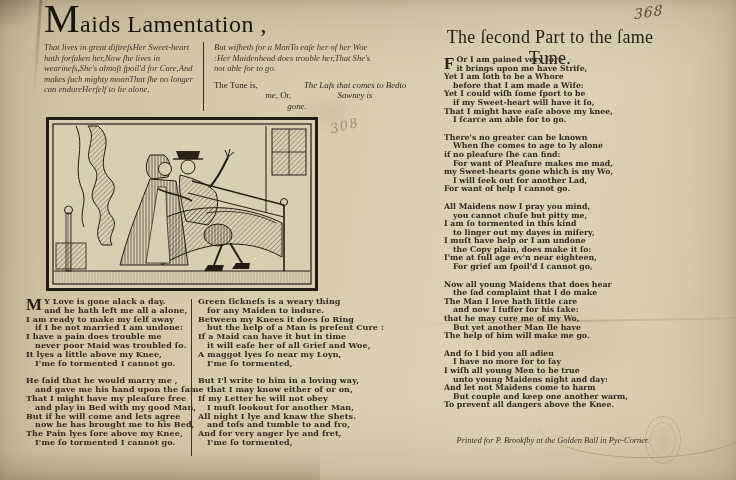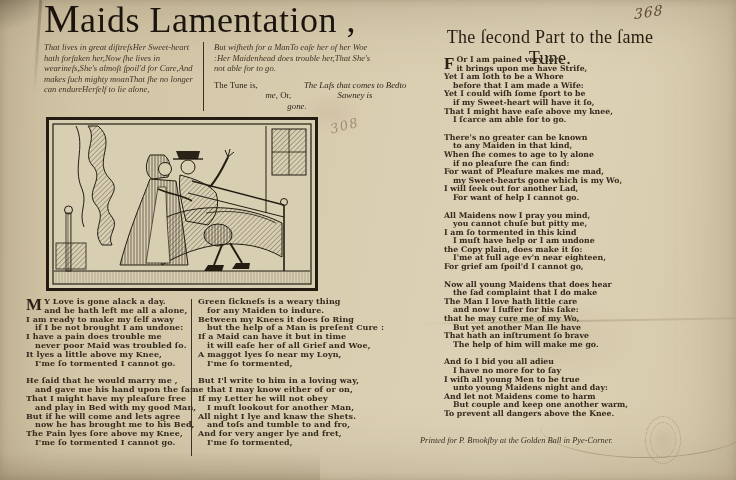--- a/index.html
+++ b/index.html
@@ -20,21 +20,21 @@
     border-bottom:1px solid rgba(120,100,72,.38);}
   .stain1{left:295px;top:90px;width:70px;height:46px;border-radius:50%;
     background:radial-gradient(rgba(175,135,115,.16), transparent 70%);}
   .stain2{left:460px;top:290px;width:180px;height:100px;border-radius:50%;
     background:radial-gradient(rgba(140,118,82,.13), transparent 70%);}
   .band-bottom{left:0;top:452px;width:320px;height:28px;
     background:linear-gradient(to bottom, rgba(108,92,62,0), rgba(108,92,62,.22));}
 
   .title{
     position:absolute;left:44px;top:0;width:380px;
-    font-size:36px;line-height:38px;color:#1c150e;letter-spacing:.5px;
+    font-size:24px;line-height:38px;color:#1c150e;letter-spacing:.5px;
     font-family:"Liberation Serif",serif;
   }
   .title::first-letter{font-size:40px;}
 
   .intro{position:absolute;left:44px;top:42px;width:336px;display:flex;}
   .icol{font-style:italic;font-size:8.6px;line-height:10.6px;color:#3e3426;width:160px;}
   .idivider{width:1px;background:#3a2f22;margin:0 4px;align-self:stretch;}
   .icol2{width:166px;padding-left:6px;}
   .tune{margin-top:6px;font-size:8.8px;line-height:10.5px;color:#2f261b;}
   .tune .roman{font-style:normal;font-family:"Liberation Serif",serif;text-align:right;}
@@ -71,21 +71,21 @@
 
   .p2head{
     position:absolute;left:424px;top:27px;width:252px;text-align:center;
     font-size:18px;color:#241c11;letter-spacing:.3px;
     font-family:"Liberation Serif",serif;
   }
   .part2{position:absolute;left:444px;top:56px;width:228px;font-size:7.8px;line-height:8.6px;}
   .part2 .stanza{margin-bottom:9px;}
 
   .imprint{
-    position:absolute;left:420px;top:436px;width:266px;text-align:left;
+    position:absolute;left:420px;top:436px;width:266px;text-align:center;
     font-size:8.4px;color:#3a3023;font-family:"Liberation Serif",serif;font-style:italic;
   }
 
   .stamp{
     position:absolute;left:645px;top:416px;width:34px;height:46px;border-radius:50%;
     border:1px dotted rgba(122,100,70,.55);opacity:.8;
   }
   .stamp-inner{
     position:absolute;left:4px;top:5px;right:4px;bottom:5px;border-radius:50%;
     border:1px dotted rgba(122,100,70,.45);
@@ -186,21 +186,21 @@
   </div>
 
   <div class="part1 verse">
     <div class="p1col">
       <div class="stanza">
         <span class="dropcap">M</span>
         <div class="lines">
             <span class="vline">Y Love is gone alack a day.</span>
             <span class="vline">and he hath left me all a alone,</span>
             <span class="vline">I am ready to make my ſelf away</span>
-            <span class="vline">if I be not brought I am undone:</span>
+            <span class="vline">if I be not married I am undone:</span>
             <span class="vline">I have a pain does trouble me</span>
             <span class="vline">never poor Maid was troubled ſo.</span>
             <span class="vline">It lyes a little above my Knee,</span>
             <span class="vline">I'me ſo tormented I cannot go.</span>
           </div>
       </div>
       <div class="stanza">
         <div class="lines">
             <span class="vline">He ſaid that he would marry me ,</span>
             <span class="vline">and gave me his hand upon the ſame</span>
@@ -254,49 +254,48 @@
           <span class="vline">before that I am made a Wife:</span>
           <span class="vline">Yet I could wiſh ſome ſport to be</span>
           <span class="vline">if my Sweet-heart will have it ſo,</span>
           <span class="vline">That I might have eaſe above my knee,</span>
           <span class="vline">I ſcarce am able for to go.</span>
         </div>
     </div>
     <div class="stanza">
       <div class="lines">
           <span class="vline">There's no greater can be known</span>
-          <span class="vline">to any Maiden in that kind,</span>
           <span class="vline">When ſhe comes to age to ly alone</span>
           <span class="vline">if no pleaſure ſhe can find:</span>
           <span class="vline">For want of Pleaſure makes me mad,</span>
           <span class="vline">my Sweet-hearts gone which is my Wo,</span>
           <span class="vline">I will ſeek out for another Lad,</span>
           <span class="vline">For want of help I cannot go.</span>
         </div>
     </div>
     <div class="stanza">
       <div class="lines">
           <span class="vline">All Maidens now I pray you mind,</span>
           <span class="vline">you cannot chuſe but pitty me,</span>
           <span class="vline">I am ſo tormented in this kind</span>
+          <span class="vline">to linger out my dayes in miſery,</span>
           <span class="vline">I muſt have help or I am undone</span>
           <span class="vline">the Copy plain, does make it ſo:</span>
           <span class="vline">I'me at full age ev'n near eighteen,</span>
           <span class="vline">For grief am ſpoil'd I cannot go,</span>
         </div>
     </div>
     <div class="stanza">
       <div class="lines">
           <span class="vline">Now all young Maidens that does hear</span>
           <span class="vline">the ſad complaint that I do make</span>
           <span class="vline">The Man I love hath little care</span>
           <span class="vline">and now I ſuffer for his ſake:</span>
           <span class="vline">that he may cure me of my Wo,</span>
           <span class="vline">But yet another Man Ile have</span>
-          <span class="vline">That hath an inſtrument ſo brave</span>
           <span class="vline">The help of him will make me go.</span>
         </div>
     </div>
     <div class="stanza">
       <div class="lines">
           <span class="vline">And ſo I bid you all adieu</span>
           <span class="vline">I have no more for to ſay</span>
           <span class="vline">I wiſh all young Men to be true</span>
           <span class="vline">unto young Maidens night and day:</span>
           <span class="vline">And let not Maidens come to harm</span>

